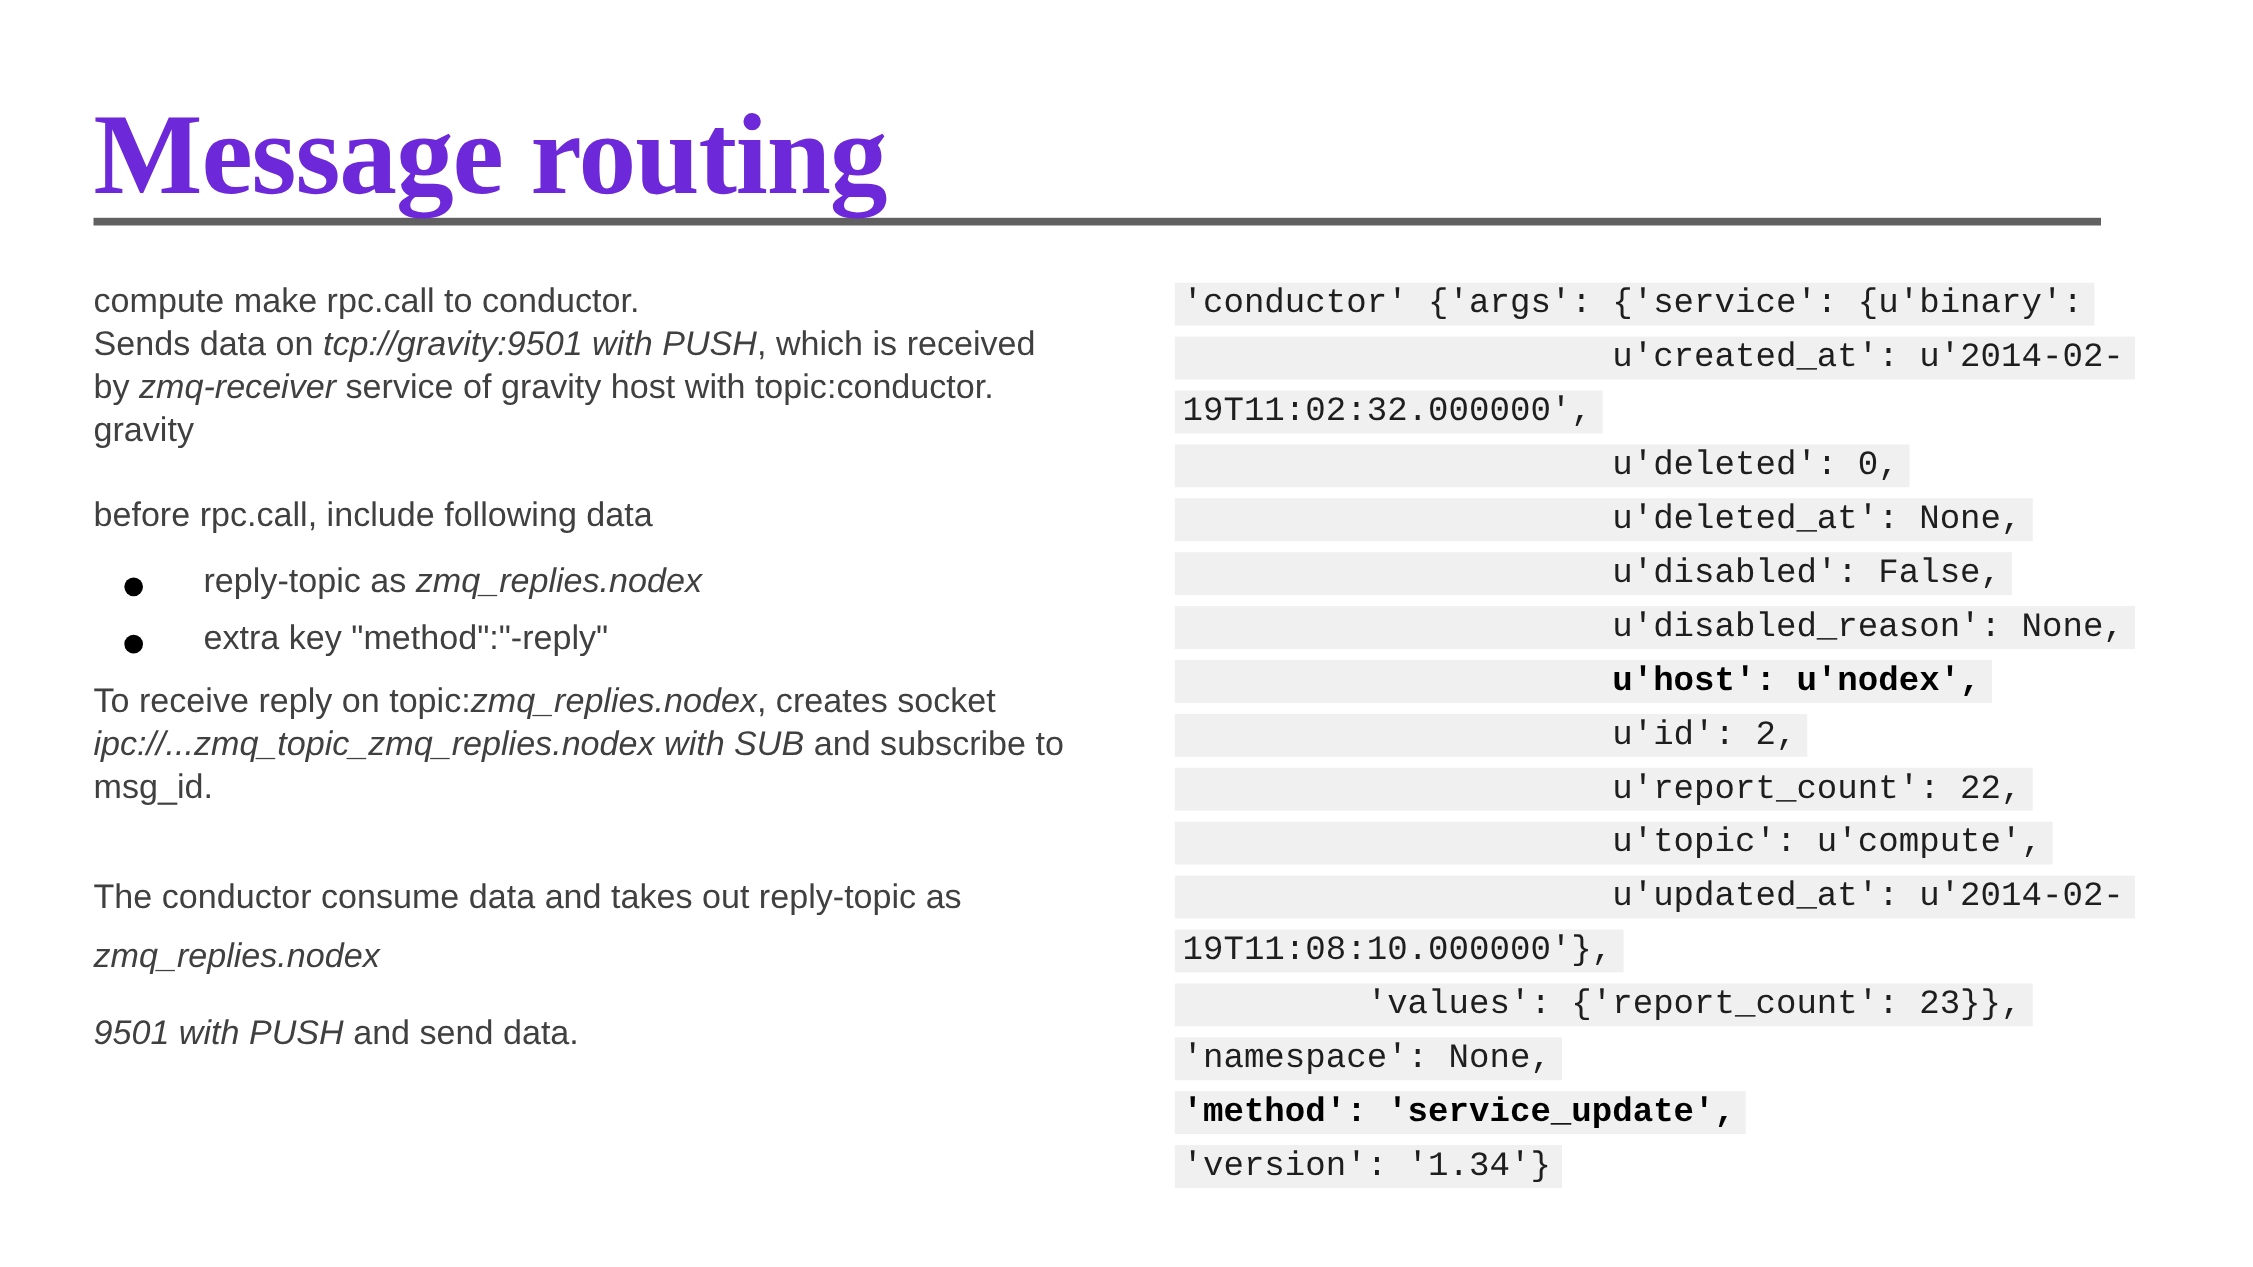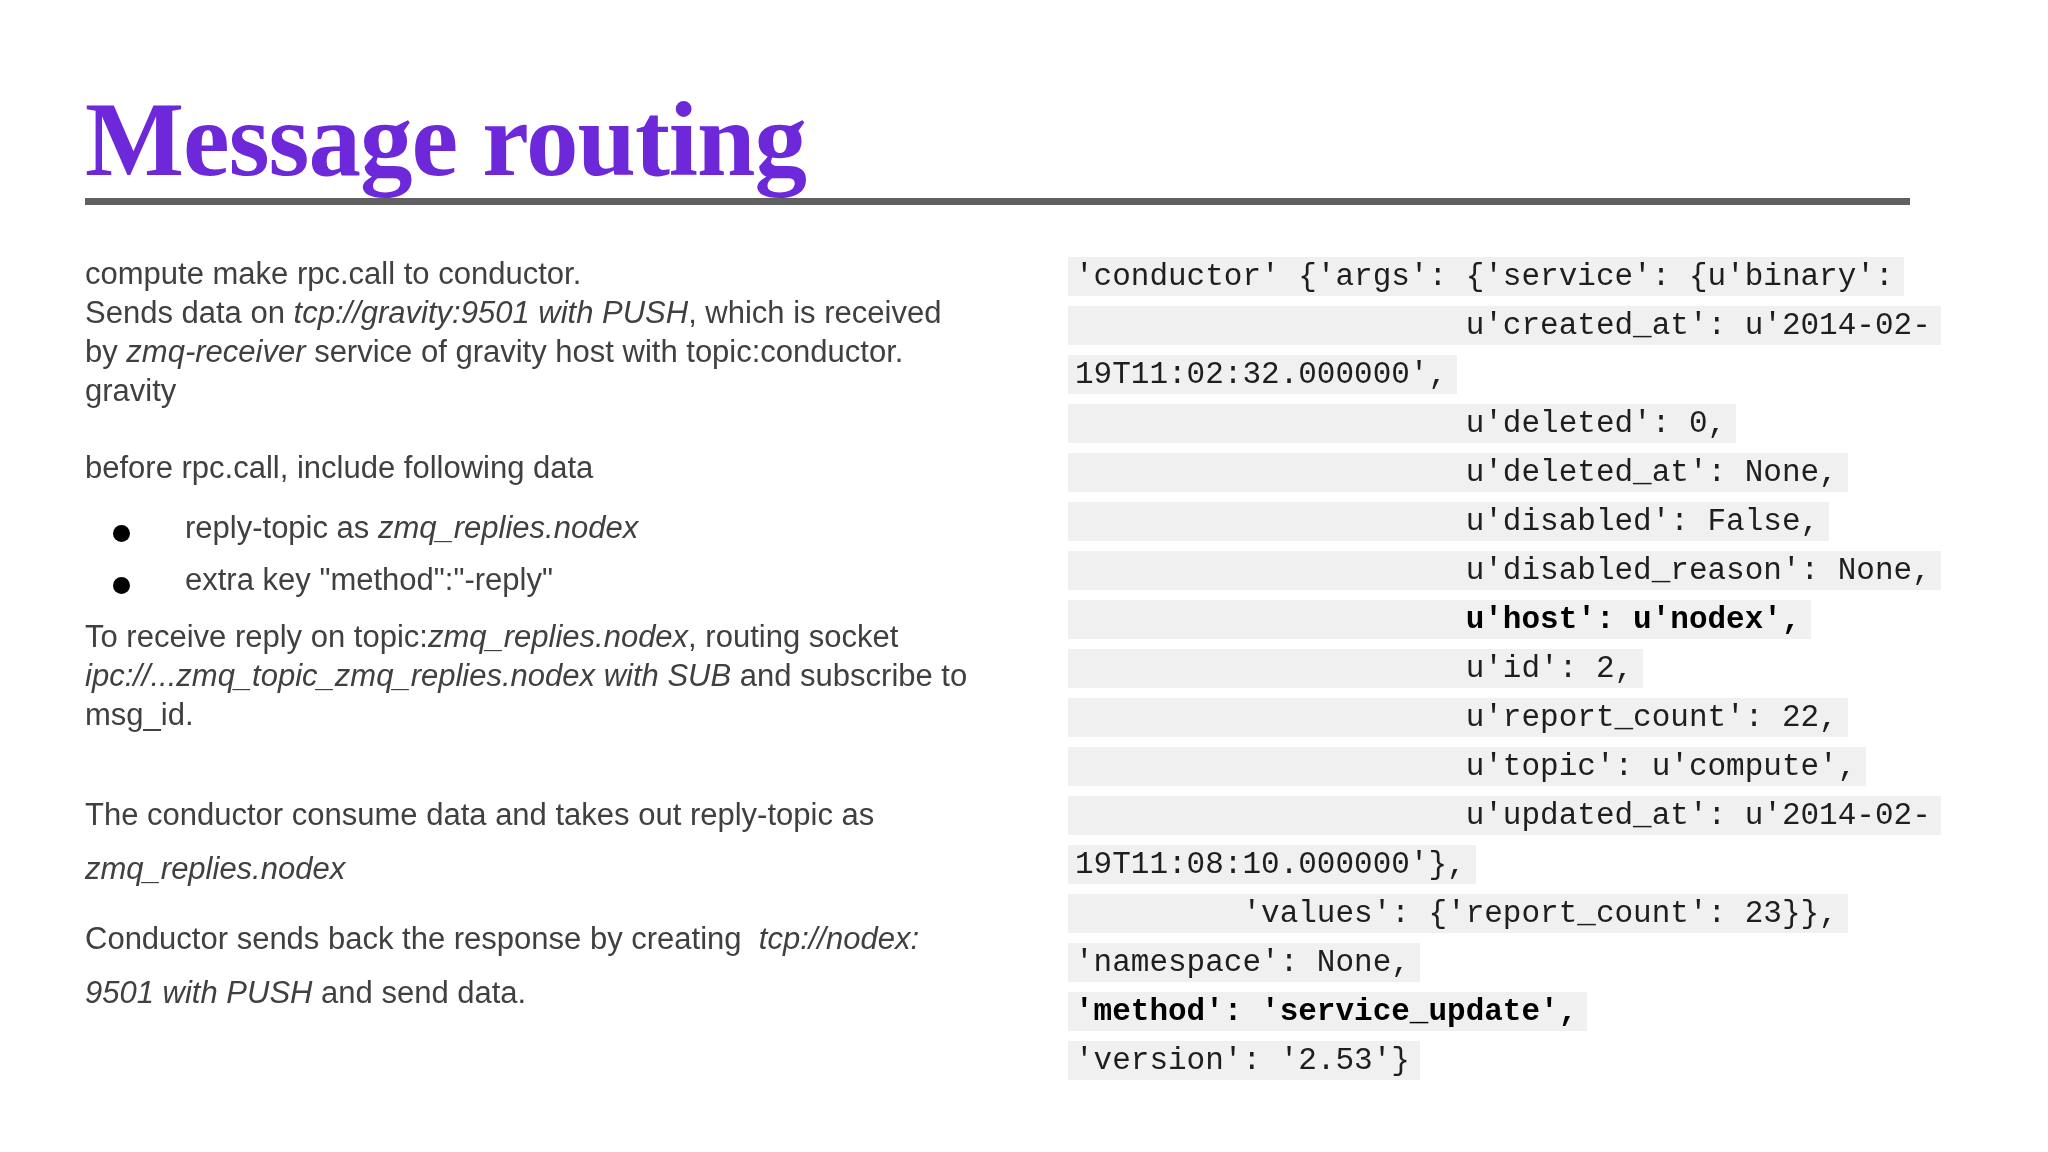--- a/index.html
+++ b/index.html
@@ -74,30 +74,29 @@
           <div class="line"><span>gravity</span></div>
         </div>
         <div class="para">
           <div class="line"><span>before rpc.call, include following data</span></div>
         </div>
         <div class="bullets">
           <div class="li"><span class="dot"></span><span class="litext"><span>reply-topic as </span><span class="it">zmq_replies.nodex</span></span></div>
           <div class="li"><span class="dot"></span><span class="litext"><span>extra key "method":"-reply"</span></span></div>
         </div>
         <div class="para">
-          <div class="line"><span>To receive reply on topic:</span><span class="it">zmq_replies.nodex</span><span>, routing socket</span></div>
+          <div class="line"><span>To receive reply on topic:</span><span class="it">zmq_replies.nodex</span><span>, creates socket</span></div>
           <div class="line"><span class="it">ipc://...zmq_topic_zmq_replies.nodex with SUB</span><span> and subscribe to</span></div>
           <div class="line"><span>msg_id.</span></div>
         </div>
         <div class="para wide">
           <div class="line"><span>The conductor consume data and takes out reply-topic as</span></div>
           <div class="line"><span class="it">zmq_replies.nodex</span></div>
         </div>
         <div class="para wide">
-          <div class="line"><span>Conductor sends back the response by creating  </span><span class="it">tcp://nodex:</span></div>
           <div class="line"><span class="it">9501 with PUSH</span><span> and send data.</span></div>
         </div>
       </section>
     <section class="right">
       <div class="code">
           <div class="crow"><span class="hl">'conductor' {'args': {'service': {u'binary':</span></div>
           <div class="crow"><span class="hl">                     u'created_at': u'2014-02-</span></div>
           <div class="crow"><span class="hl">19T11:02:32.000000',</span></div>
           <div class="crow"><span class="hl">                     u'deleted': 0,</span></div>
           <div class="crow"><span class="hl">                     u'deleted_at': None,</span></div>
@@ -105,17 +104,17 @@
           <div class="crow"><span class="hl">                     u'disabled_reason': None,</span></div>
           <div class="crow"><span class="hl b">                     u'host': u'nodex',</span></div>
           <div class="crow"><span class="hl">                     u'id': 2,</span></div>
           <div class="crow"><span class="hl">                     u'report_count': 22,</span></div>
           <div class="crow"><span class="hl">                     u'topic': u'compute',</span></div>
           <div class="crow"><span class="hl">                     u'updated_at': u'2014-02-</span></div>
           <div class="crow"><span class="hl">19T11:08:10.000000'},</span></div>
           <div class="crow"><span class="hl">         'values': {'report_count': 23}},</span></div>
           <div class="crow"><span class="hl">'namespace': None,</span></div>
           <div class="crow"><span class="hl b">'method': 'service_update',</span></div>
-          <div class="crow"><span class="hl">'version': '2.53'}</span></div>
+          <div class="crow"><span class="hl">'version': '1.34'}</span></div>
         </div>
     </section>
   </div>
 </div>
 
 </body></html>

